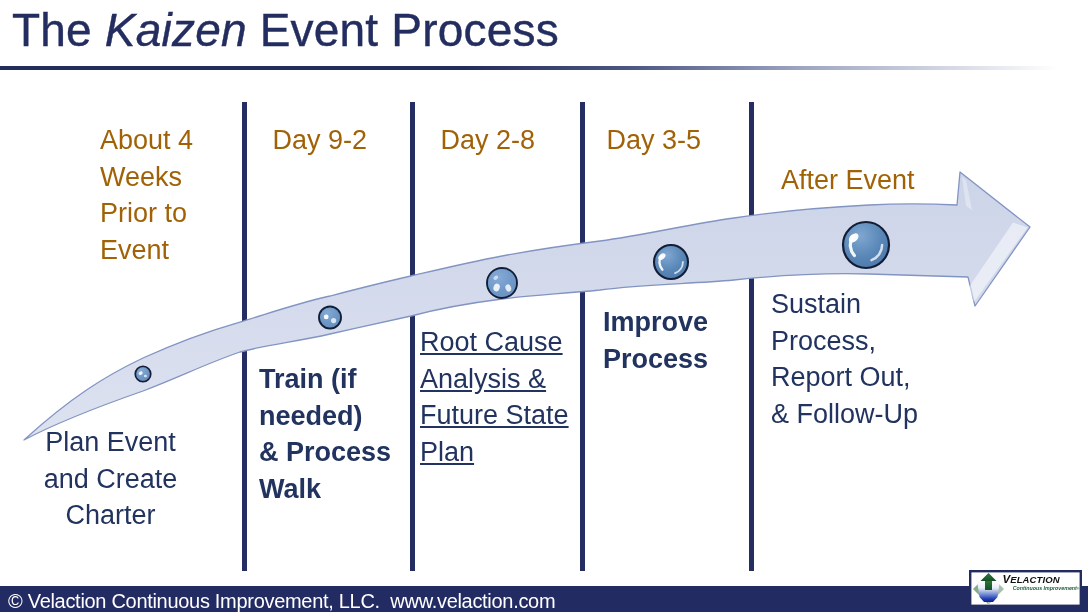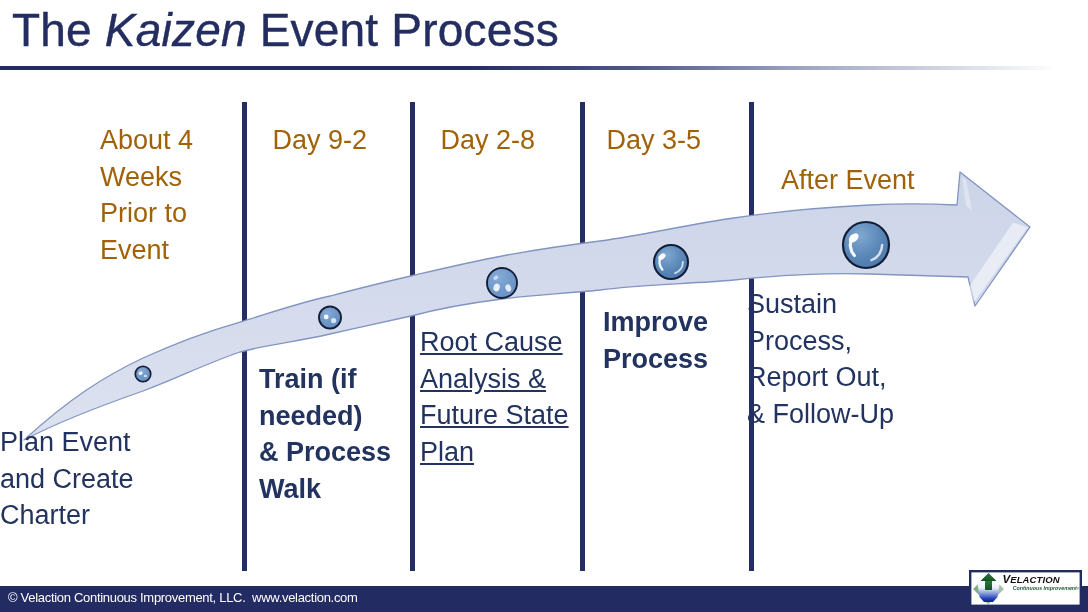--- a/index.html
+++ b/index.html
@@ -81,28 +81,28 @@
       <path d="M871.5,260.1 A16.1,16.1 0 0 0 882.1,245.0" stroke="#ffffff" stroke-width="2.5" fill="none" stroke-linecap="round" opacity="0.75"></path>
     </g>
   </svg>
 
   <div class="hdr abs" style="left:100px;top:122px;">About 4<br>Weeks<br>Prior to<br>Event</div>
   <div class="hdr abs" style="left:272.5px;top:122px;">Day 9-2</div>
   <div class="hdr abs" style="left:440.5px;top:122px;">Day 2-8</div>
   <div class="hdr abs" style="left:606.5px;top:122px;">Day 3-5</div>
   <div class="hdr abs" style="left:781px;top:114px;margin-top:48px;">After Event</div>
 
-  <div class="txt abs" style="left:0px;top:424px;width:221px;text-align:left;">Plan Event<br>and Create<br>Charter</div>
+  <div class="txt abs" style="left:0px;top:424px;width:221px;text-align:center;">Plan Event<br>and Create<br>Charter</div>
   <div class="txt abs" style="left:259px;top:361px;font-weight:bold;">Train (if<br>needed)<br>&amp; Process<br>Walk</div>
   <div class="txt abs" style="left:420px;top:324px;text-decoration:underline;">Root Cause<br>Analysis &amp;<br>Future State<br>Plan</div>
   <div class="txt abs" style="left:603px;top:304px;font-weight:bold;">Improve<br>Process</div>
-  <div class="txt abs" style="left:747px;top:286px;">Sustain<br>Process,<br>Report Out,<br>&amp; Follow-Up</div>
+  <div class="txt abs" style="left:771px;top:286px;">Sustain<br>Process,<br>Report Out,<br>&amp; Follow-Up</div>
 
   <div class="abs" style="left:0;top:586px;width:1088px;height:26px;background:#232b63;"></div>
-  <div class="abs" style="left:8px;top:590px;font-size:13px;letter-spacing:-0.3px;color:#ffffff;">© Velaction Continuous Improvement, LLC.&nbsp; www.velaction.com</div>
+  <div class="abs" style="left:8px;top:590px;font-size:20px;letter-spacing:-0.3px;color:#ffffff;">© Velaction Continuous Improvement, LLC.&nbsp; www.velaction.com</div>
 
   <svg class="abs" style="left:969px;top:570px;" width="113" height="37" viewBox="0 0 113 37">
     <defs>
       <linearGradient id="cupg" x1="0" y1="0" x2="0" y2="1">
         <stop offset="0" stop-color="#ffffff"></stop>
         <stop offset="0.35" stop-color="#e8edf7"></stop>
         <stop offset="0.62" stop-color="#7d95d8"></stop>
         <stop offset="0.85" stop-color="#2340b4"></stop>
         <stop offset="1" stop-color="#101e8e"></stop>
       </linearGradient>

